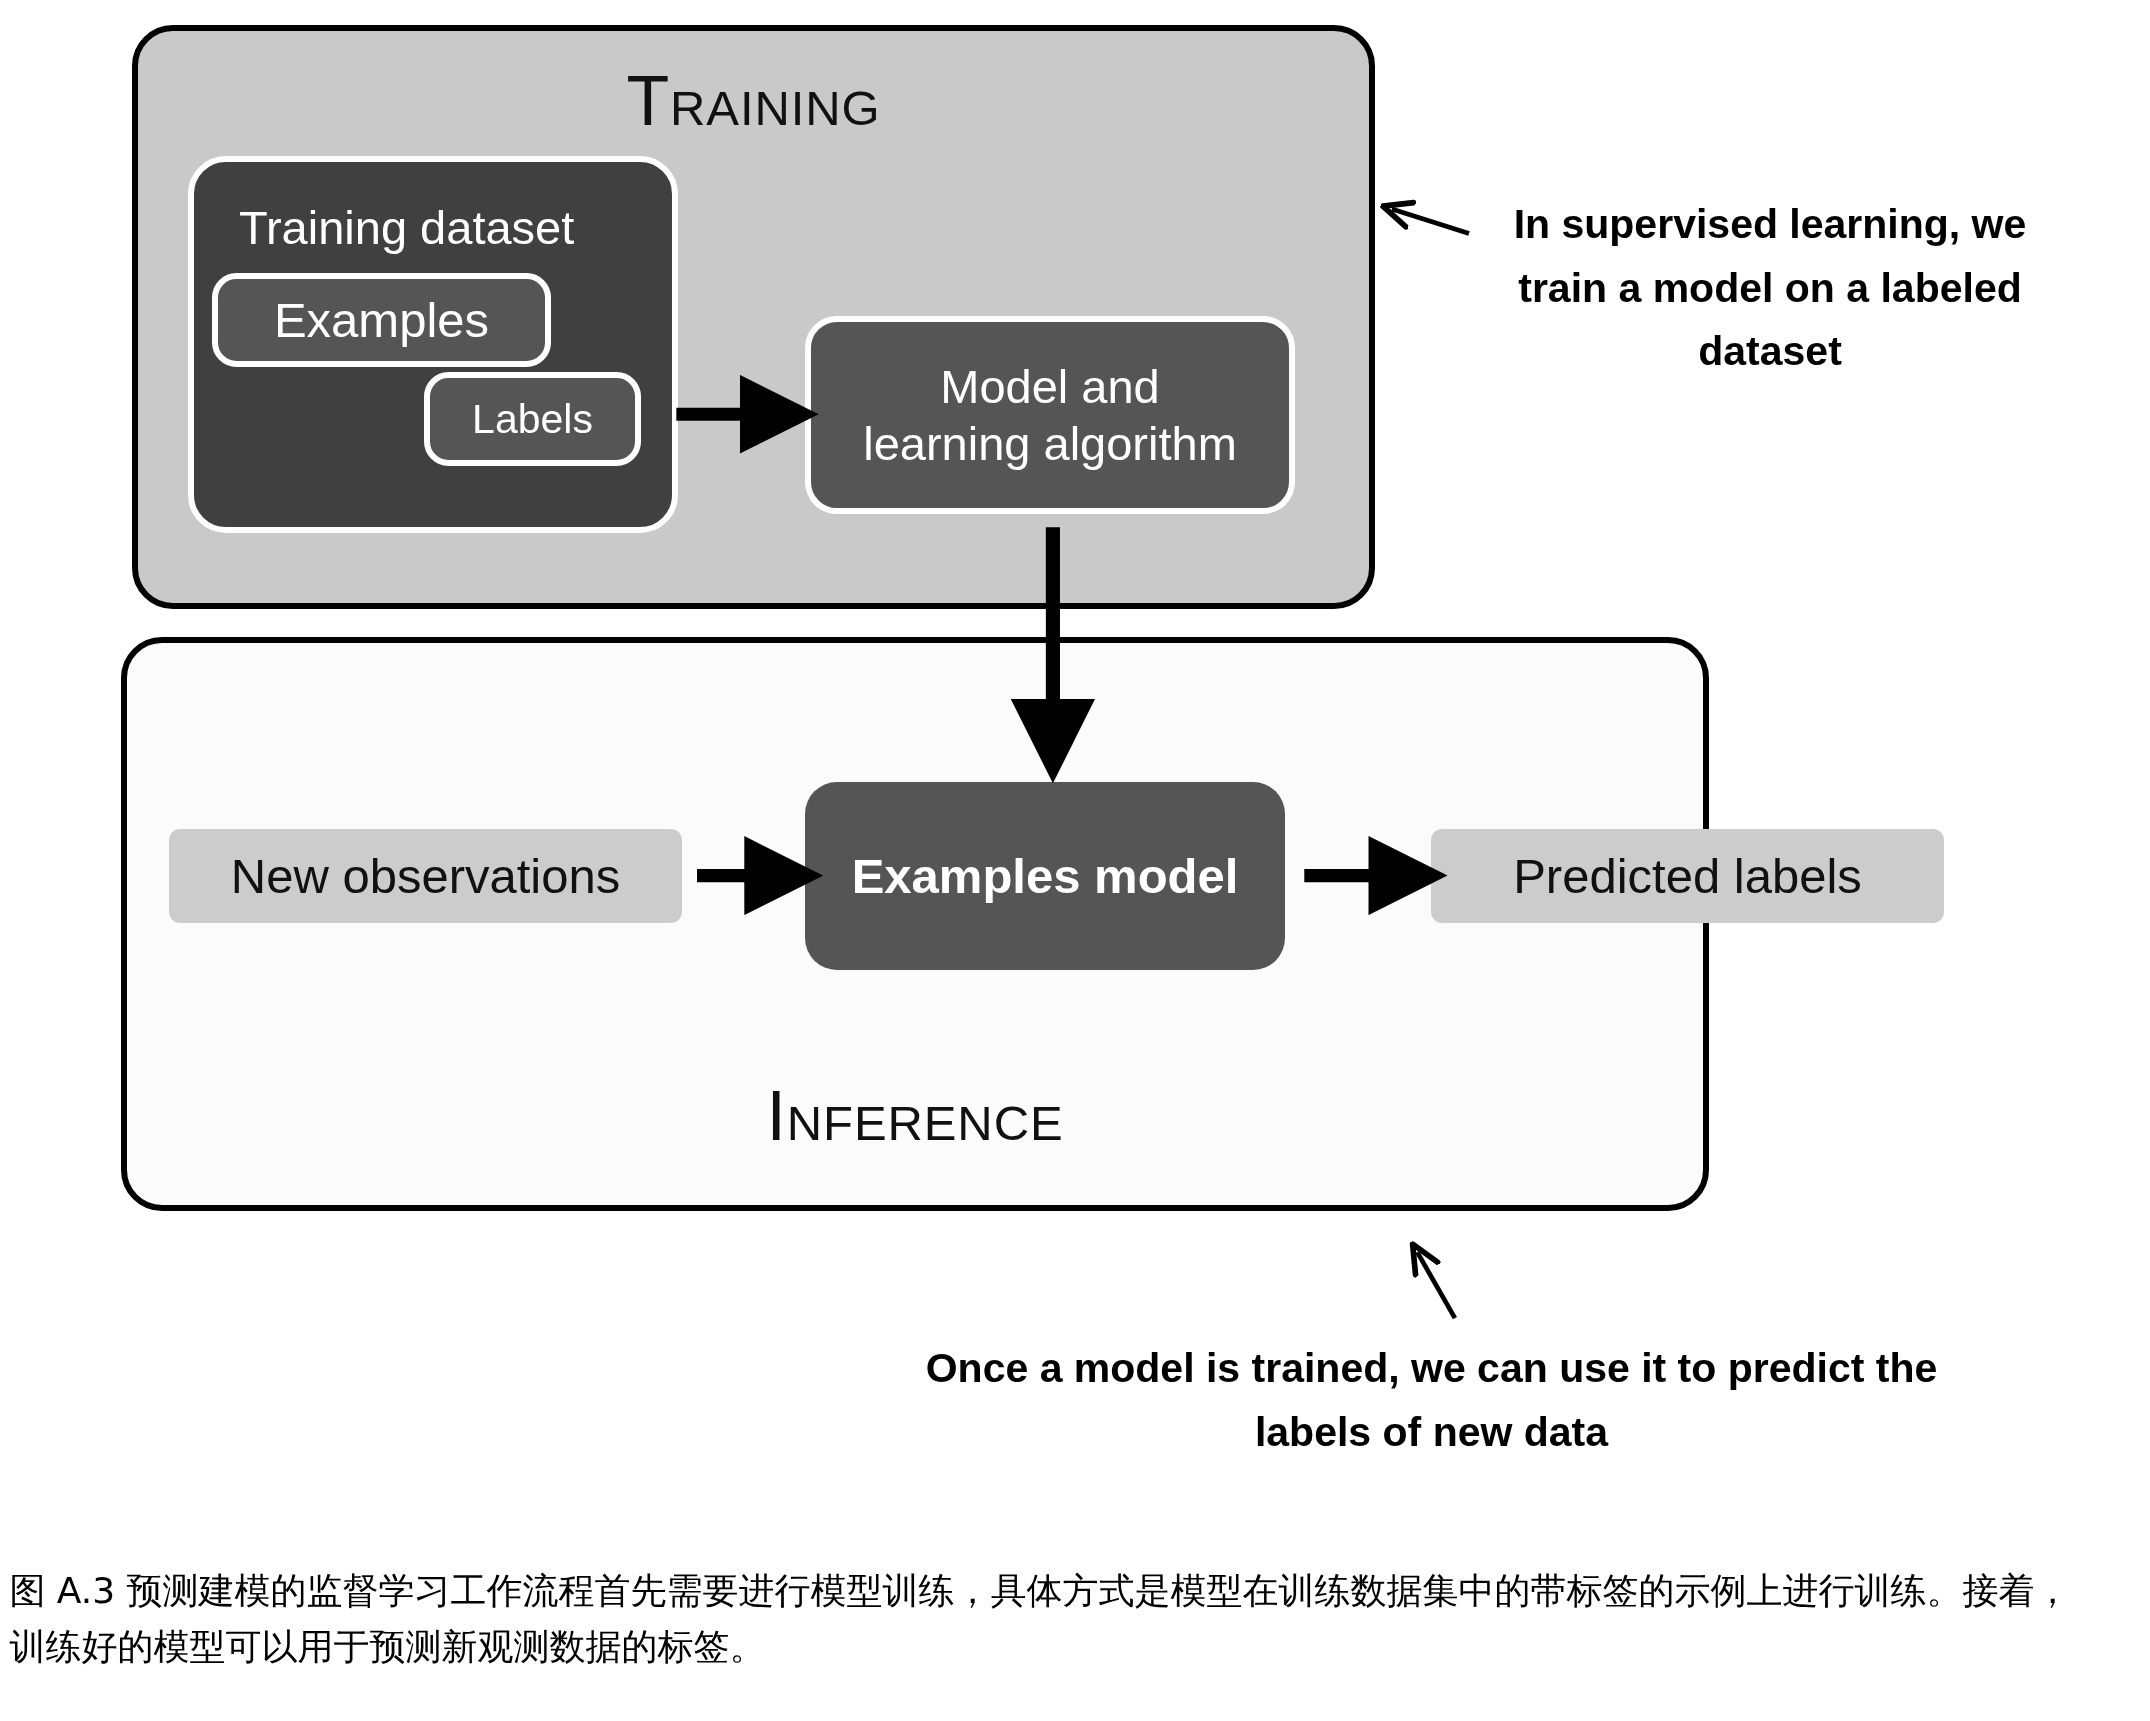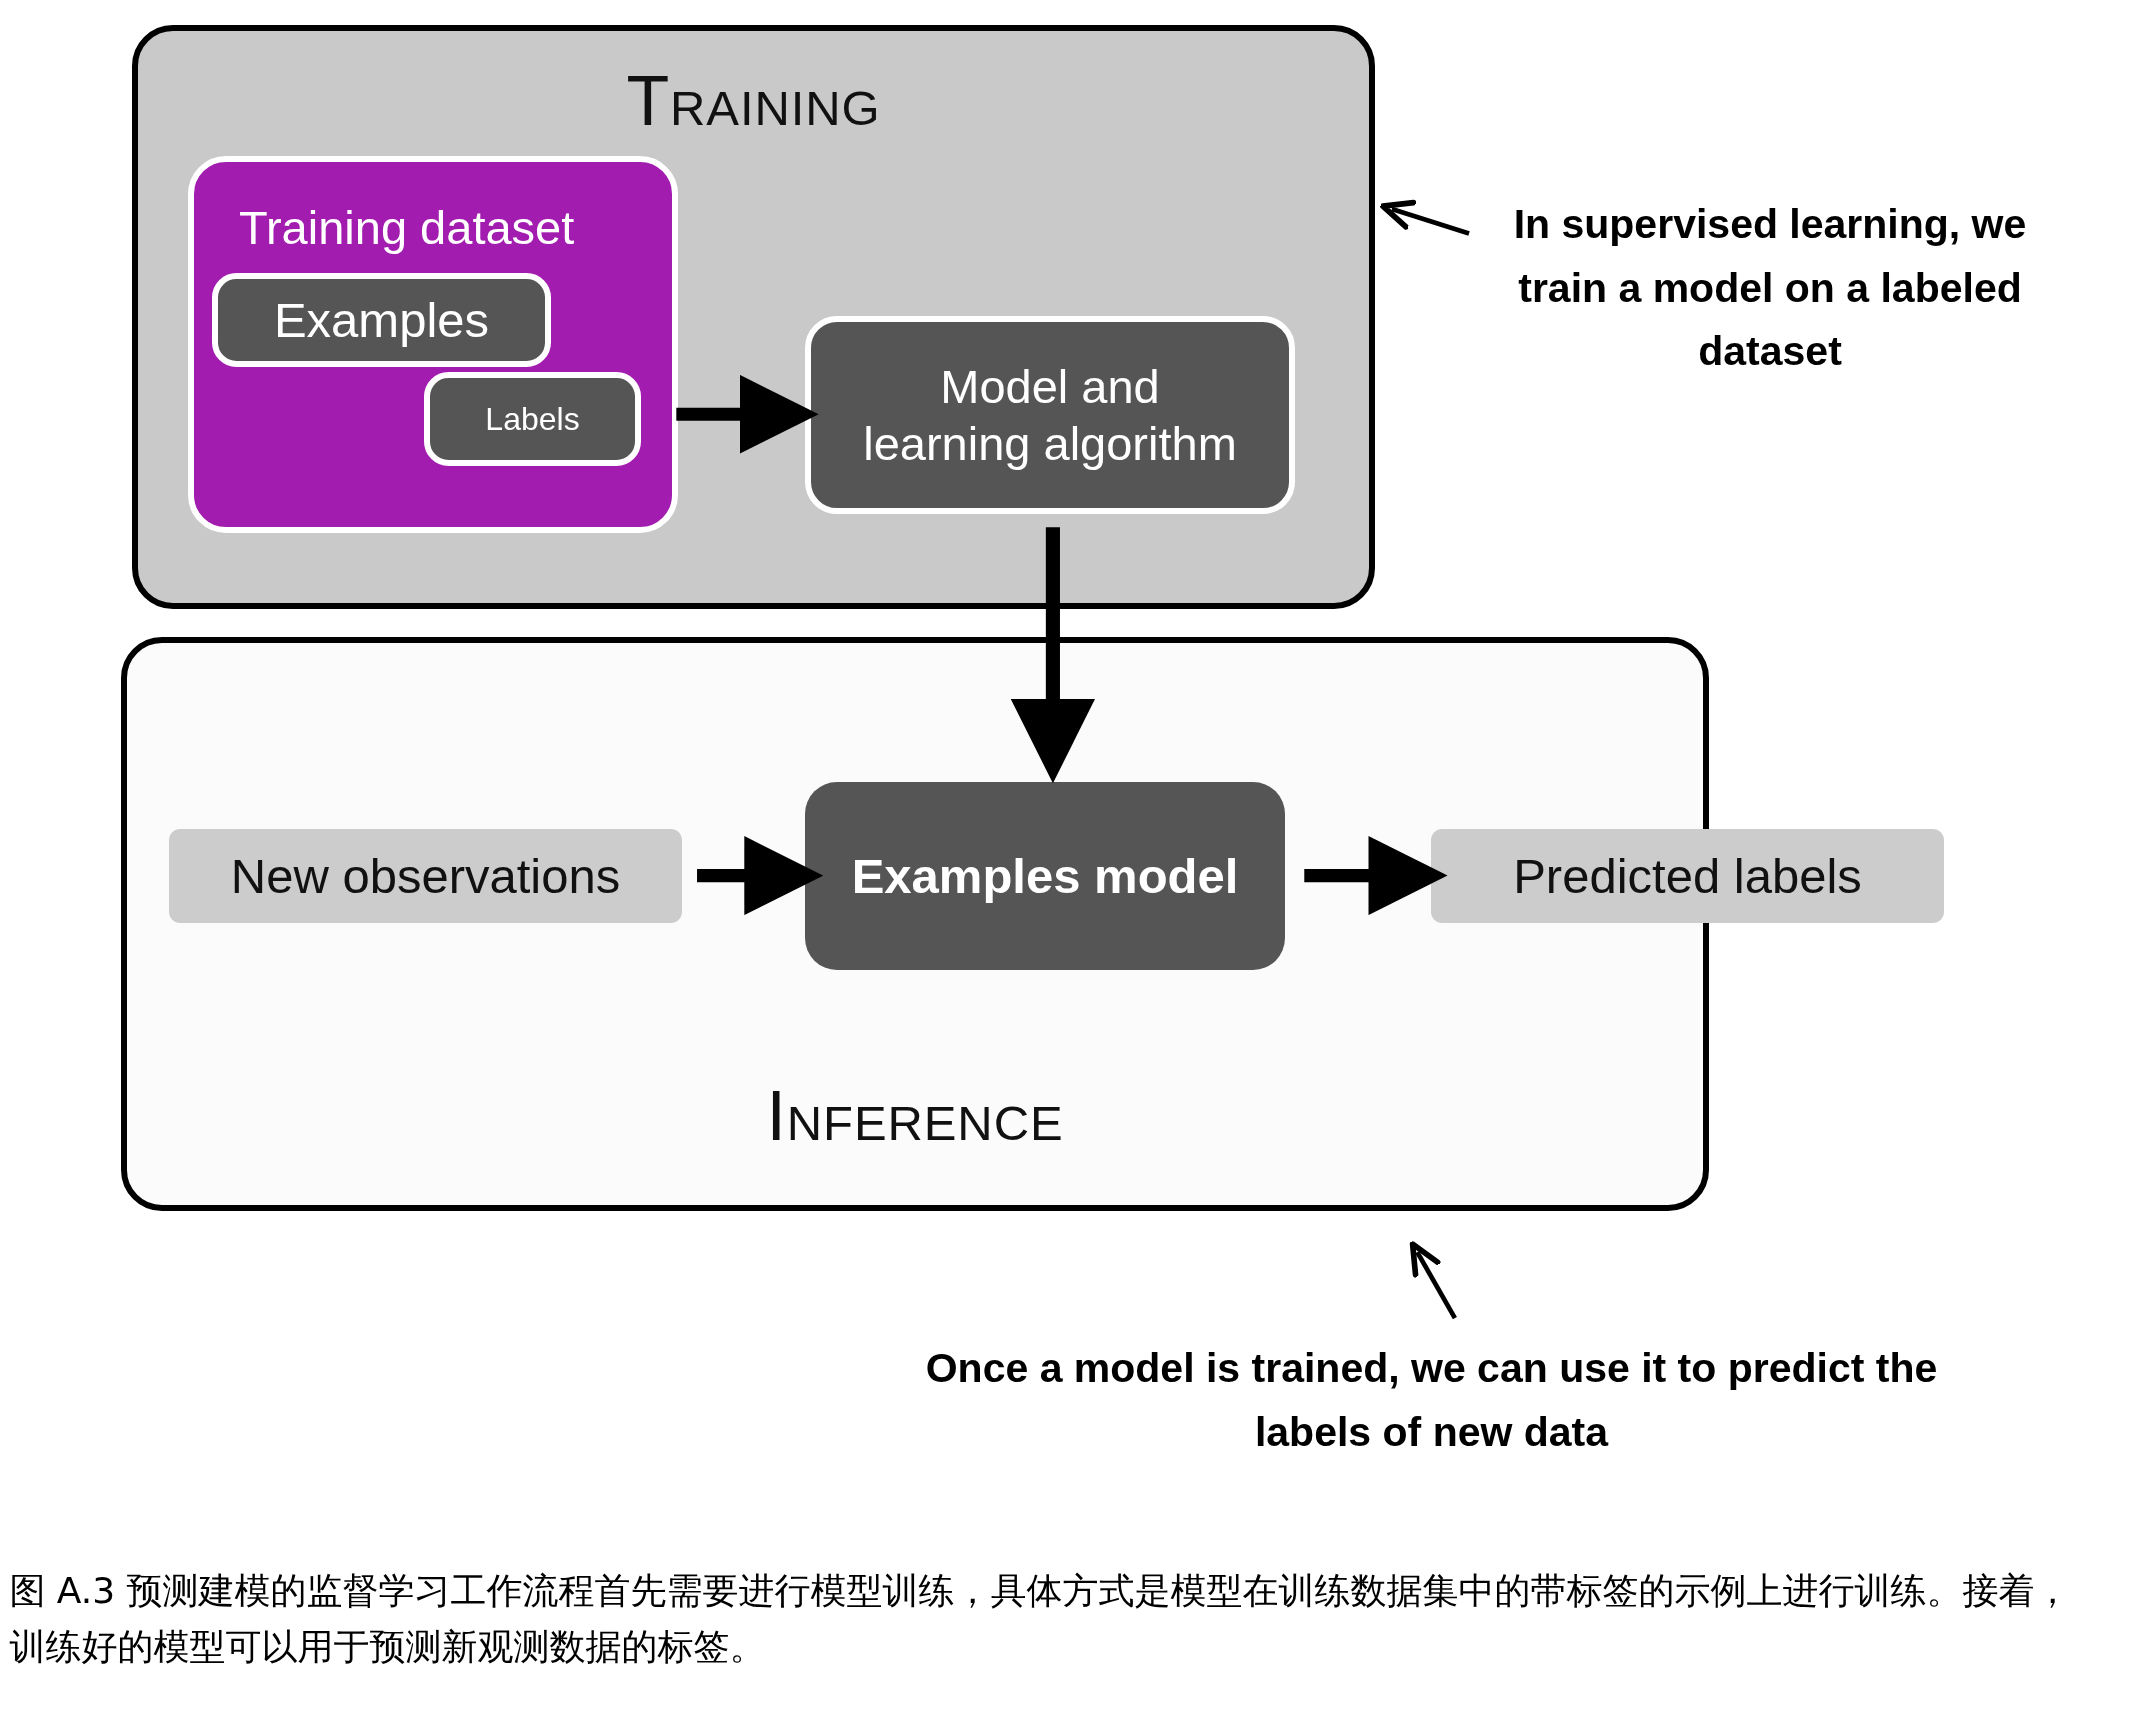--- a/index.html
+++ b/index.html
@@ -48,21 +48,21 @@
     font-family: "Liberation Sans", sans-serif;
   }
 
   
   .dataset-box {
     position: absolute;
     left: 188px;
     top: 156px;
     width: 490px;
     height: 377px;
-    background: #a21caf;
+    background: #404040;
     border: 6.6px solid #ffffff;
     border-radius: 38px;
     box-sizing: border-box;
   }
   .dataset-label {
     position: absolute;
     left: 45px;
     top: 38px;
     font-size: 47px;
     color: #ffffff;
@@ -93,21 +93,21 @@
     height: 94px;
     background: #555555;
     border: 6.6px solid #ffffff;
     border-radius: 24.5px;
     box-sizing: border-box;
     display: flex;
     align-items: center;
     justify-content: center;
   }
   .labels-box span {
-    font-size: 32px;
+    font-size: 41px;
     color: #ffffff;
   }
 
   
   .model-box {
     position: absolute;
     left: 805px;
     top: 316px;
     width: 490px;
     height: 198px;

